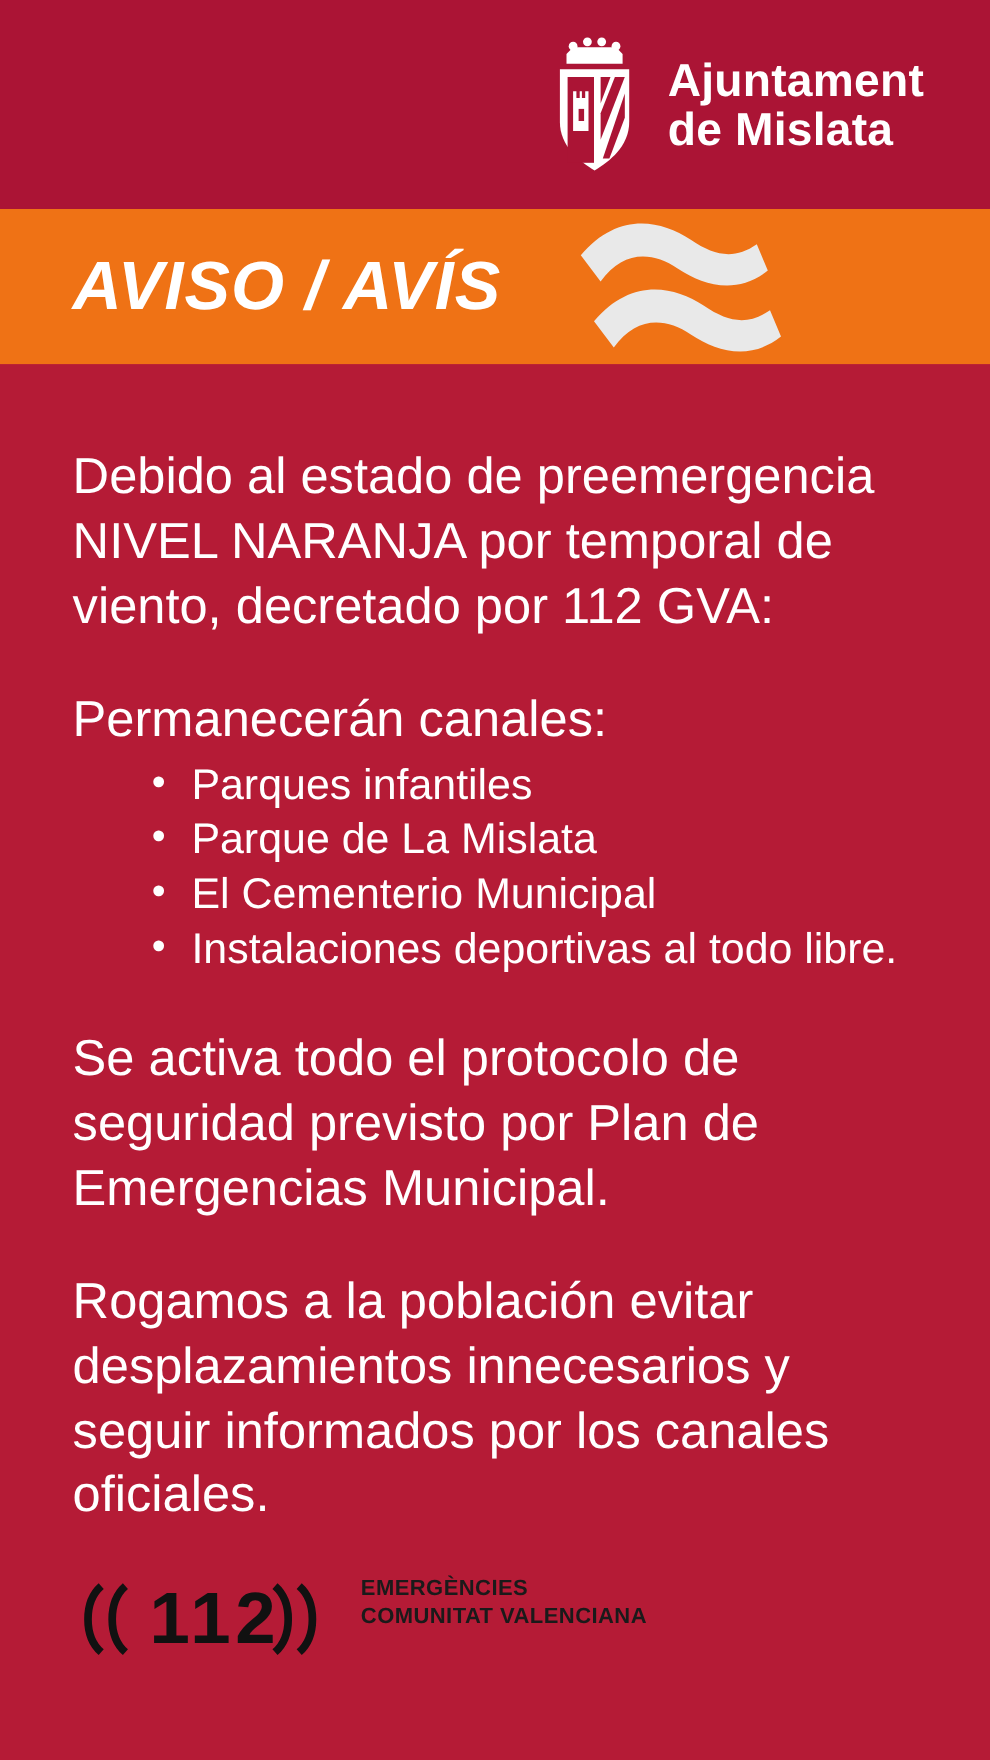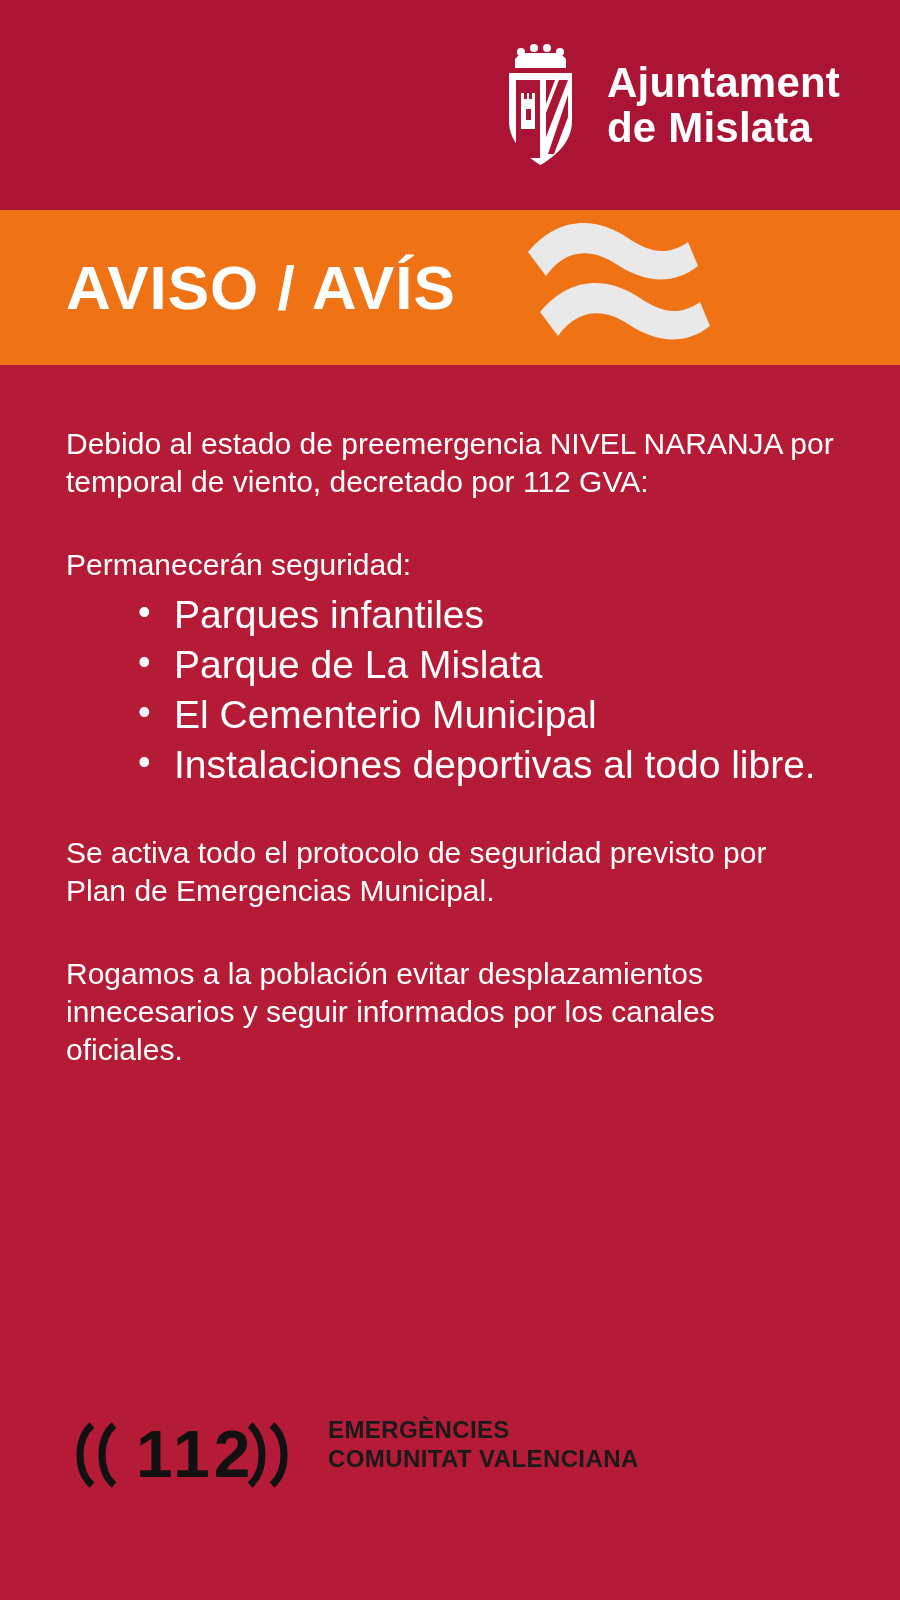--- a/index.html
+++ b/index.html
@@ -64,40 +64,41 @@
     box-sizing: border-box;
     position: relative;
     overflow: hidden;
   }
   .band-title {
     color: #ffffff;
     font-size: 62px;
     font-weight: bold;
     letter-spacing: 1px;
     white-space: nowrap;
+    font-style: italic;
   }
   .band-wave {
     position: absolute;
     left: 520px;
     top: -6px;
     width: 200px;
     height: 165px;
   }
 
   
   .content {
     flex: 1;
     padding: 60px 66px 0 66px;
     box-sizing: border-box;
     color: #ffffff;
   }
   .para {
-    font-size: 30px;
+    font-size: 46px;
     line-height: 1.28;
-    margin: 0 0 44px 0;
+    margin: 12px 0 44px 0;
     font-weight: normal;
   }
   .para.tight {
     margin-bottom: 6px;
   }
   ul.closed-list {
     margin: 0 0 44px 0;
     padding: 0 0 0 72px;
     list-style: none;
   }
@@ -124,21 +125,21 @@
     box-sizing: border-box;
     gap: 26px;
   }
   .logo112 {
     display: flex;
     align-items: center;
     gap: 6px;
   }
   .footer-text {
     color: #1a1a1a;
-    font-size: 24px;
+    font-size: 20px;
     font-weight: bold;
     line-height: 1.22;
     letter-spacing: 0.4px;
   }
   .footer-text span { display: block; }
 </style>
 </head>
 <body>
 
 <div class="poster">
@@ -186,21 +187,21 @@
       <svg width="200" height="165" viewBox="0 0 200 165" xmlns="http://www.w3.org/2000/svg">
         <path d="M8 48 C40 10 78 14 108 34 C130 49 148 52 168 38 L178 62 C150 84 120 76 96 60 C72 44 46 44 26 72 Z" fill="#e9e9e9"></path>
         <path d="M20 108 C52 70 90 74 120 94 C142 109 160 112 180 98 L190 122 C162 144 132 136 108 120 C84 104 58 104 38 132 Z" fill="#e9e9e9"></path>
       </svg>
     </div>
   </div>
 
   <div class="content">
     <p class="para">Debido al estado de preemergencia NIVEL NARANJA por temporal de viento, decretado por 112 GVA:</p>
 
-    <p class="para tight">Permanecerán seguridad:</p>
+    <p class="para tight">Permanecerán canales:</p>
     <ul class="closed-list">
       <li>Parques infantiles</li>
       <li>Parque de La Mislata</li>
       <li>El Cementerio Municipal</li>
       <li>Instalaciones deportivas al todo libre.</li>
     </ul>
 
     <p class="para">Se activa todo el protocolo de seguridad previsto por Plan de Emergencias Municipal.</p>
     <p class="para">Rogamos a la población evitar desplazamientos innecesarios y seguir informados por los canales oficiales.</p>
   </div>

